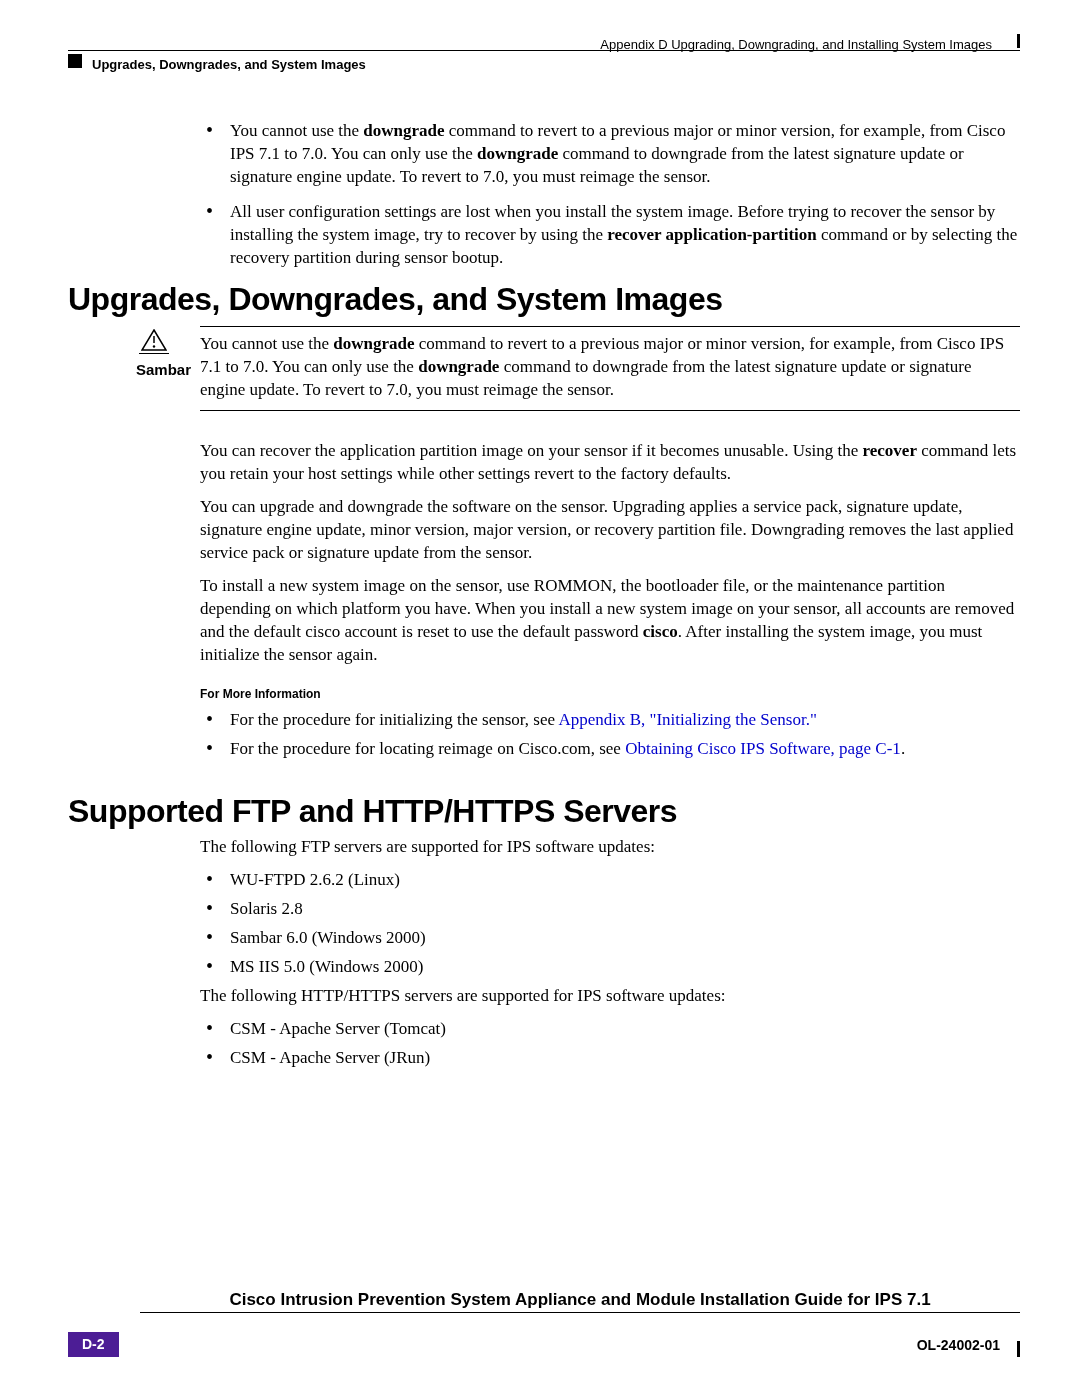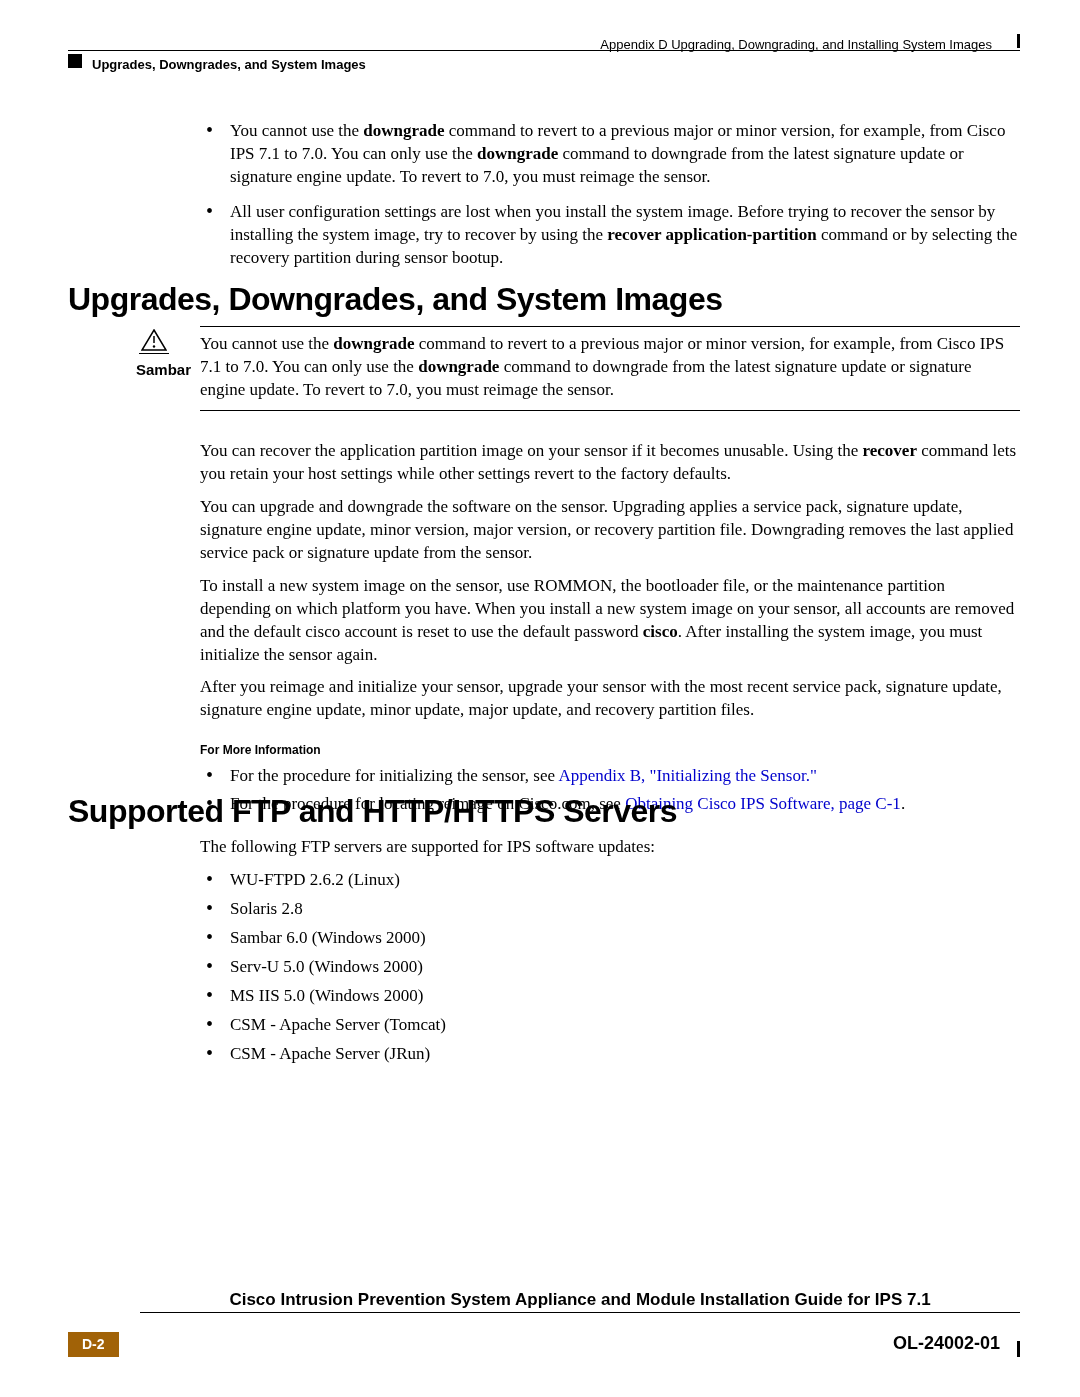--- a/index.html
+++ b/index.html
@@ -153,34 +153,34 @@
   font-weight: bold;
   font-size: 17px;
   text-align: center;
   margin-top: -18px;
   margin-left: 72px;
 }
 .footer-page {
   position: absolute;
   left: 0;
   bottom: 0;
-  background: #a16207;
+  background: #4c1d95;
   color: #fff;
   font-family: Arial, Helvetica, sans-serif;
   font-weight: bold;
   font-size: 14px;
   padding: 3px 14px;
 }
 .footer-doc {
   position: absolute;
   right: 20px;
   bottom: 2px;
   font-family: Arial, Helvetica, sans-serif;
   font-weight: bold;
-  font-size: 18px;
+  font-size: 14px;
 }
 .footer-bar {
   position: absolute;
   right: 0;
   bottom: 0;
   width: 3px;
   height: 16px;
   background: #000;
 }
 </style>
@@ -226,43 +226,42 @@
   </div>
 
   <div class="body-block body-a">
     <p class="para">
       <span>You can recover the application partition image on your sensor if it becomes unusable. Using the </span><span class="bold">recover</span><span> command lets you retain your host settings while other settings revert to the factory defaults.</span>
     </p>
     <p class="para">You can upgrade and downgrade the software on the sensor. Upgrading applies a service pack, signature update, signature engine update, minor version, major version, or recovery partition file. Downgrading removes the last applied service pack or signature update from the sensor.</p>
     <p class="para">
       <span>To install a new system image on the sensor, use ROMMON, the bootloader file, or the maintenance partition depending on which platform you have. When you install a new system image on your sensor, all accounts are removed and the default cisco account is reset to use the default password </span><span class="bold">cisco</span><span>. After installing the system image, you must initialize the sensor again.</span>
     </p>
-    <p class="para">After you reimage and initialize your sensor, upgrade your sensor with the most recent service pack, signature update, signature engine update, minor update, major update, and recovery partition files.</p>
     <div class="h3">For More Information</div>
     <ul class="bul compact">
       <li>
         <span>For the procedure for initializing the sensor, see </span><a class="link">Appendix B, "Initializing the Sensor."</a>
       </li>
       <li>
         <span>For the procedure for locating reimage on Cisco.com, see </span><a class="link">Obtaining Cisco IPS Software, page C-1</a><span>.</span>
       </li>
     </ul>
   </div>
 
   <h1 class="section h1-b">Supported FTP and HTTP/HTTPS Servers</h1>
 
   <div class="body-block body-b">
     <p class="para">The following FTP servers are supported for IPS software updates:</p>
     <ul class="bul compact">
       <li>WU-FTPD 2.6.2 (Linux)</li>
       <li>Solaris 2.8</li>
       <li>Sambar 6.0 (Windows 2000)</li>
-      <li>Serv-U 5.0 (Windows 2000)</li>
       <li>MS IIS 5.0 (Windows 2000)</li>
     </ul>
+    <p class="para">The following HTTP/HTTPS servers are supported for IPS software updates:</p>
     <ul class="bul compact">
       <li>CSM - Apache Server (Tomcat)</li>
       <li>CSM - Apache Server (JRun)</li>
     </ul>
   </div>
 
   <div class="footer">
     <div class="footer-title">Cisco Intrusion Prevention System Appliance and Module Installation Guide for IPS 7.1</div>
     <div class="footer-rule"></div>
     <div class="footer-page">D-2</div>

